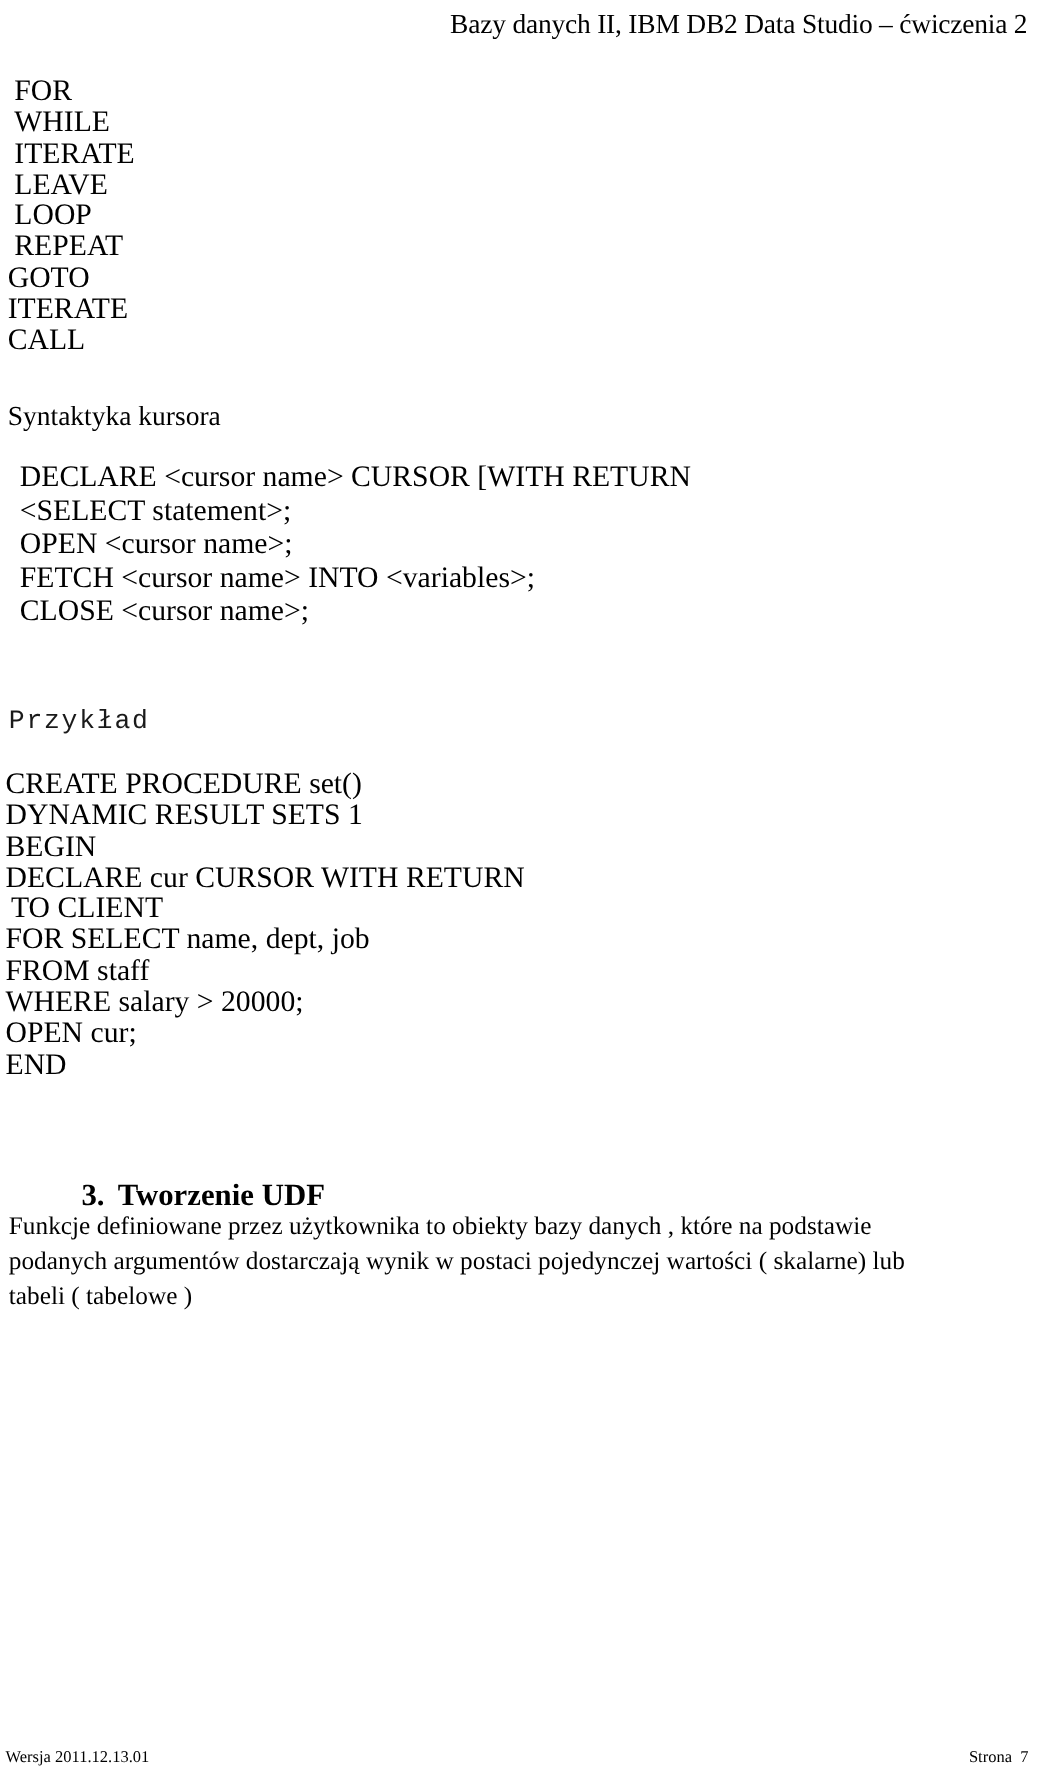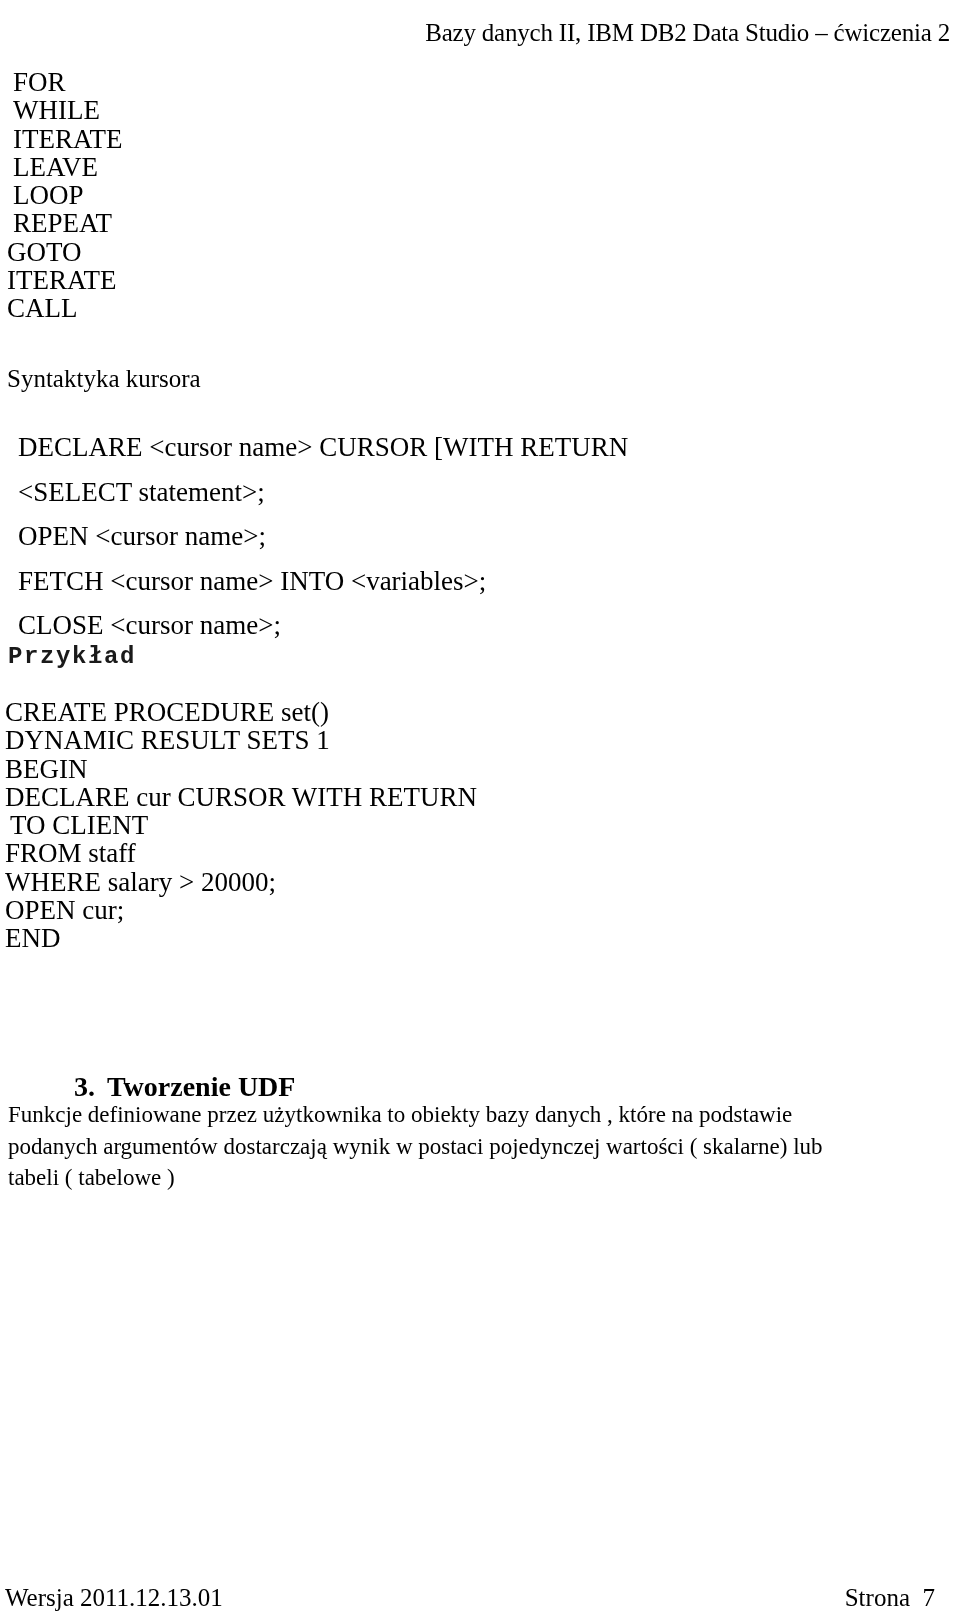--- a/index.html
+++ b/index.html
@@ -17,29 +17,28 @@
   }
   .page {
     position: relative;
     width: 960px;
     height: 1624px;
   }
 
   
   .doc-header {
     position: absolute;
-    top: 16px;
+    top: 6px;
     left: 0px;
     width: 934px;
     text-align: right;
     font-size: 25px;
     line-height: 34px;
     letter-spacing: -0.2px;
     white-space: nowrap;
-    margin-left: 16px;
   }
 
   
   .block {
     position: absolute;
     left: 0px;
   }
   .line {
     font-size: 27px;
     line-height: 28.2px;
@@ -55,32 +54,31 @@
   #cursor-heading {
     top: 364px;
     left: 7px;
     font-size: 25px;
     line-height: 30px;
     text-align: center;
   }
 
   
   #cursor-syntax { top: 418px; left: 18px; }
-  #cursor-syntax .line { line-height: 30.5px; margin-top: 14px; }
+  #cursor-syntax .line { line-height: 30.5px; }
 
   
   #example-label {
     top: 643px;
     left: 8px;
     font-family: "Liberation Mono", "DejaVu Sans Mono", monospace;
     font-size: 24px;
     line-height: 28px;
     letter-spacing: 1.6px;
     color: #1a1a1a;
-    font-weight: bold;
   }
 
   
   #sql-example { top: 698px; left: 5px; }
   #sql-example .line { line-height: 28.3px; }
   #sql-example .line.ind { padding-left: 5px; }
 
   
   #udf-heading {
     top: 1036px;
@@ -104,21 +102,21 @@
 
   
   .doc-footer {
     position: absolute;
     left: 5px;
     top: 1583px;
     width: 930px;
     display: flex;
     justify-content: space-between;
     align-items: baseline;
-    font-size: 25px;
+    font-size: 15px;
     line-height: 30px;
     white-space: pre;
   }
 </style>
 </head>
 <body>
 
 <div class="page">
 
   <div class="doc-header">Bazy danych II, IBM DB2 Data Studio – ćwiczenia 2</div>
@@ -146,20 +144,21 @@
   </div>
 
   <div class="block" id="example-label">Przykład</div>
 
   <div class="block" id="sql-example">
     <div class="line">CREATE PROCEDURE set()</div>
     <div class="line">DYNAMIC RESULT SETS 1</div>
     <div class="line">BEGIN</div>
     <div class="line">DECLARE cur CURSOR WITH RETURN</div>
     <div class="line ind">TO CLIENT</div>
+    <div class="line">FOR SELECT name, dept, job</div>
     <div class="line">FROM staff</div>
     <div class="line">WHERE salary &gt; 20000;</div>
     <div class="line">OPEN cur;</div>
     <div class="line">END</div>
   </div>
 
   <div class="block" id="udf-heading">
     <span class="num">3.</span><span>Tworzenie UDF</span>
   </div>
 

